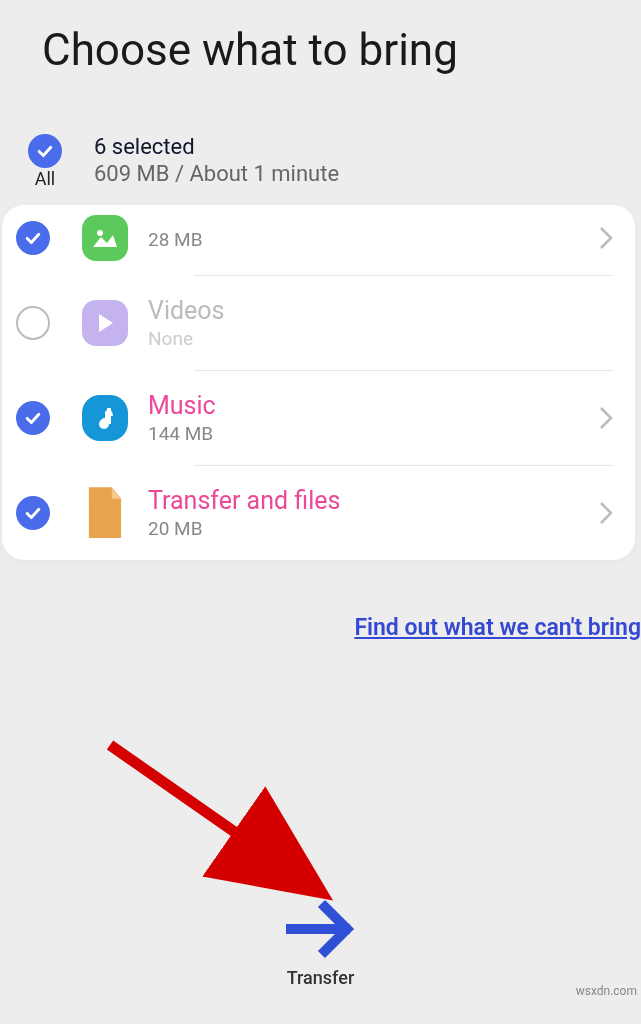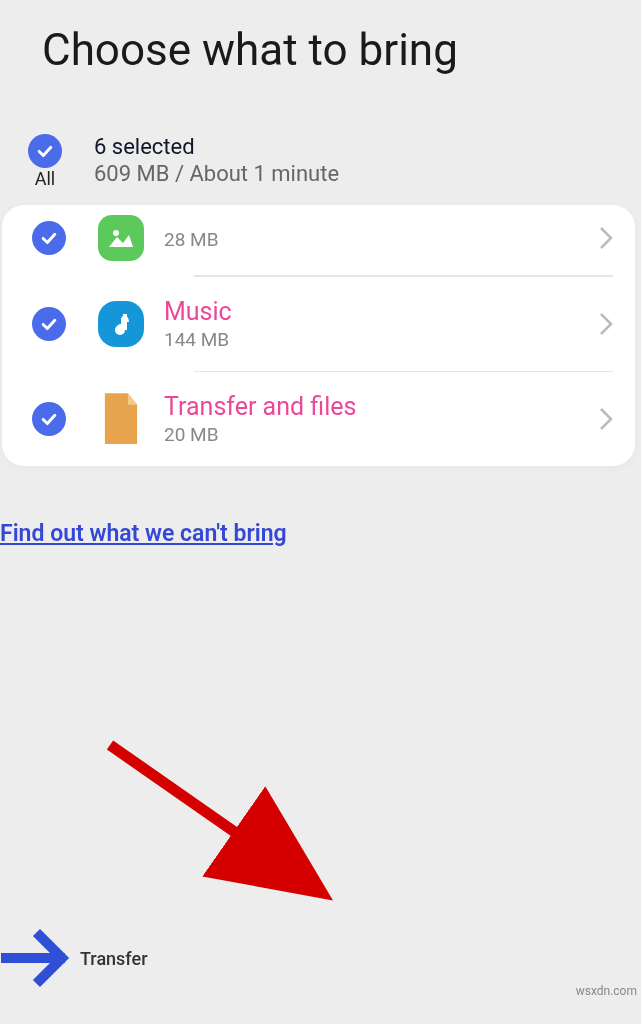--- a/index.html
+++ b/index.html
@@ -62,21 +62,21 @@
     .card {
       background: #fff;
       border-radius: 22px;
       margin: 6px 6px 0 2px;
       box-shadow: 0 2px 8px rgba(0,0,0,0.03);
       overflow: hidden;
     }
     .item {
       display: flex;
       align-items: center;
-      padding: 20px 22px 20px 30px;
+      padding: 20px 22px 20px 14px;
       position: relative;
     }
     .item.first {
       padding-top: 10px;
       padding-bottom: 14px;
     }
     .item-check {
       width: 34px;
       height: 34px;
       flex-shrink: 0;
@@ -123,33 +123,34 @@
       color: #aaa;
       flex-shrink: 0;
     }
     .divider {
       height: 1px;
       background: #e5e5e5;
       margin-left: 192px;
       margin-right: 22px;
     }
     .info-link {
-      text-align: left;
+      text-align: right;
       margin-top: 54px;
       font-size: 23px;
       font-weight: 600;
       color: #3548d4;
       text-decoration: underline;
     }
     .transfer-section {
       position: absolute;
       bottom: 36px;
       left: 0;
       right: 0;
       display: flex;
+      flex-direction: column;
       align-items: center;
       gap: 8px;
     }
     .transfer-arrow {
       width: 72px;
       height: 60px;
     }
     .transfer-label {
       font-size: 18px;
       color: #333;
@@ -210,20 +211,34 @@
     <div class="item-text">
       <div class="item-title"></div>
       <div class="item-subtitle">28 MB</div>
     </div>
     <svg class="chevron" width="14" height="24" viewBox="0 0 14 24">
         <path fill="none" stroke="#bbb" stroke-width="2.5" d="M2 2 L12 12 L2 22"></path>
       </svg>
   </div>
   <div class="divider"></div>
 
+  <div class="item">
+    <div class="item-check">
+      <div class="unchecked-circle"></div>
+    </div>
+    <div class="item-icon icon-video">
+      <svg width="20" height="22" viewBox="0 0 20 22">
+          <path fill="#fff" d="M4 2 L18 11 L4 20 Z"></path>
+        </svg>
+    </div>
+    <div class="item-text">
+      <div class="item-title disabled">Videos</div>
+      <div class="item-subtitle disabled">None</div>
+    </div>
+  </div>
   <div class="divider"></div>
 
   <div class="item">
     <div class="item-check">
       <div class="checked-circle">
           <svg viewBox="0 0 24 24">
             <path fill="none" stroke="#fff" stroke-width="3.5" stroke-linecap="round" stroke-linejoin="round" d="M5 12.5l5 5 9-10"></path>
           </svg>
         </div>
     </div>

